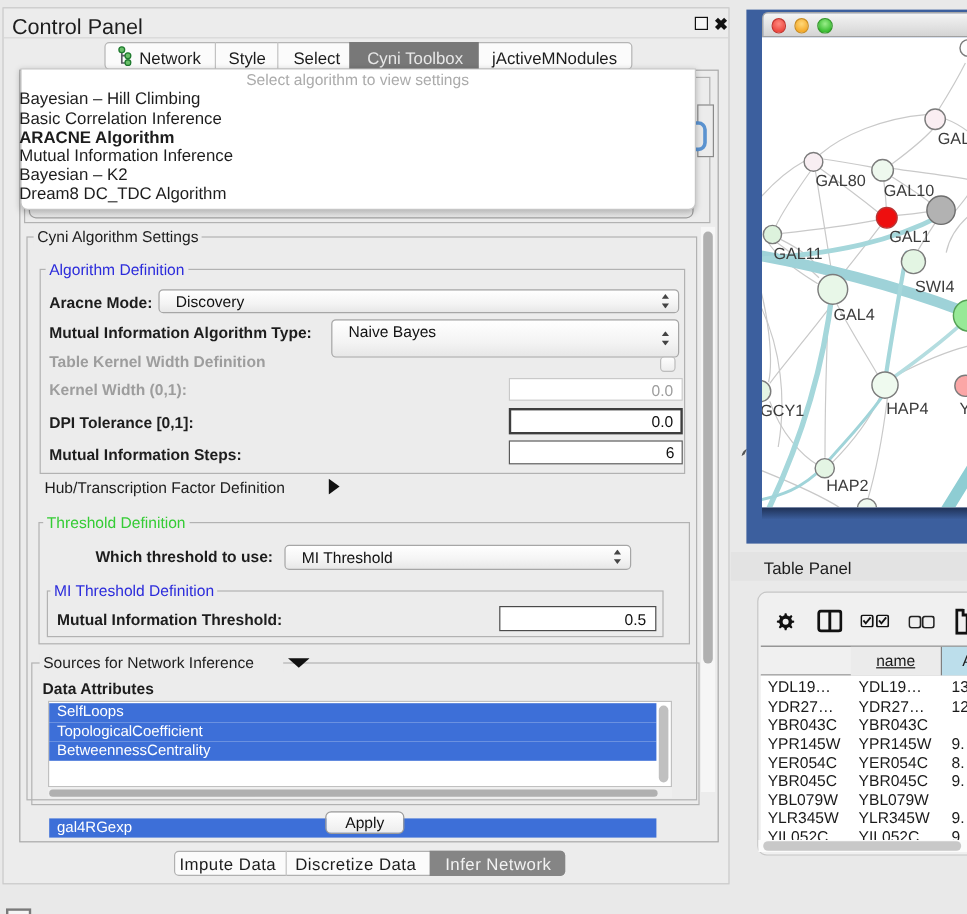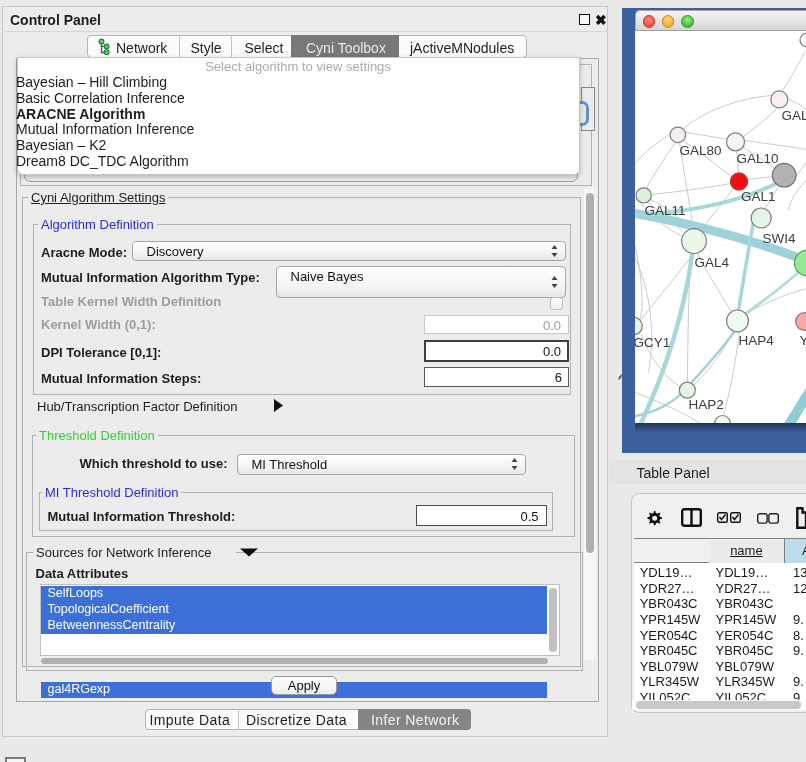--- a/index.html
+++ b/index.html
@@ -15,21 +15,21 @@
 .fld{position:absolute;background:#fff;box-sizing:border-box;font-size:13px;text-align:right;}
 .gbox{position:absolute;border:1px solid #b2b2b2;box-sizing:border-box;}
 .gtitle{position:absolute;background:#ececec;padding:0 3px;font-size:13px;white-space:nowrap;}
 </style>
 </head>
 <body>
 <div id="stage">
 
 <div class="abs" style="left:2px;top:6px;width:606px;height:731px;background:#ececec;border:1px solid #c9c9c9;box-sizing:border-box;"></div>
 <div class="abs" style="left:3px;top:31px;width:604px;height:1px;background:#d6d6d6;"></div>
-<div class="lbl" style="left:10px;top:12px;font-size:14px;font-weight:bold;">Control Panel</div>
+<div class="lbl" style="left:10px;top:12px;font-size:18px;">Control Panel</div>
 <div class="abs" style="left:579px;top:14px;width:9px;height:9px;border:1.5px solid #111;background:#f6f6f6;"></div>
 <div class="abs" style="left:595px;top:11.5px;font-size:14px;font-weight:bold;color:#111;">✖</div>
 
 <div class="abs" style="left:15.5px;top:58px;width:583px;height:644px;border:1px solid #a9a9a9;background:#ececec;box-sizing:border-box;"></div>
 
 <div class="gbox" style="left:19.5px;top:64px;width:572px;height:122px;"></div>
 <div class="abs" style="left:24px;top:160px;width:554px;height:22px;background:linear-gradient(#fff,#e8e8e8);border:1px solid #a0a0a0;border-radius:6px;box-sizing:border-box;"></div>
 <div class="abs" style="left:580.5px;top:87px;width:14px;height:43.5px;border:1px solid #8a8a8a;background:#ececec;box-sizing:border-box;"></div>
 <div class="abs" style="left:571px;top:100.5px;width:18px;height:25px;border:3px solid #5b93d0;border-radius:7px;background:#e8e8e8;box-sizing:border-box;"></div>
 
@@ -55,21 +55,21 @@
 <div class="lbl" style="left:16px;top:89.5px;font-size:14px;">Basic Correlation Inference</div>
 <div class="blbl" style="left:16px;top:105.5px;font-size:14px;">ARACNE Algorithm</div>
 <div class="lbl" style="left:16px;top:121px;font-size:14px;">Mutual Information Inference</div>
 <div class="lbl" style="left:16px;top:137px;font-size:14px;">Bayesian – K2</div>
 <div class="lbl" style="left:16px;top:152.5px;font-size:14px;">Dream8 DC_TDC Algorithm</div>
 
 <div class="abs" style="left:584px;top:189px;width:12px;height:471px;background:#f6f6f6;"></div>
 <div class="abs" style="left:585.5px;top:193px;width:8px;height:360px;background:#b0b0b0;border-radius:4px;"></div>
 
 <div class="gbox" style="left:22px;top:197px;width:559px;height:470px;"></div>
-<div class="gtitle" style="left:28px;top:190px;color:#1d1d1d;text-decoration:underline;">Cyni Algorithm Settings</div>
+<div class="gtitle" style="left:28px;top:190px;color:#1d1d1d;">Cyni Algorithm Settings</div>
 
 <div class="gbox" style="left:33px;top:224px;width:537.5px;height:171px;"></div>
 <div class="gtitle" style="left:38px;top:217px;color:#2b2bdb;">Algorithm Definition</div>
 
 <div class="blbl" style="left:41px;top:244.5px;">Aracne Mode:</div>
 <div class="combo" style="left:131.5px;top:240.5px;width:434px;height:20px;">
       <span class="ct">Discovery</span>
   <svg class="arr" viewBox="0 0 7 12">
         <path d="M3.5 0 L6.5 4 L0.5 4 Z" fill="#444"></path>
         <path d="M3.5 12 L6.5 8 L0.5 8 Z" fill="#444"></path>

